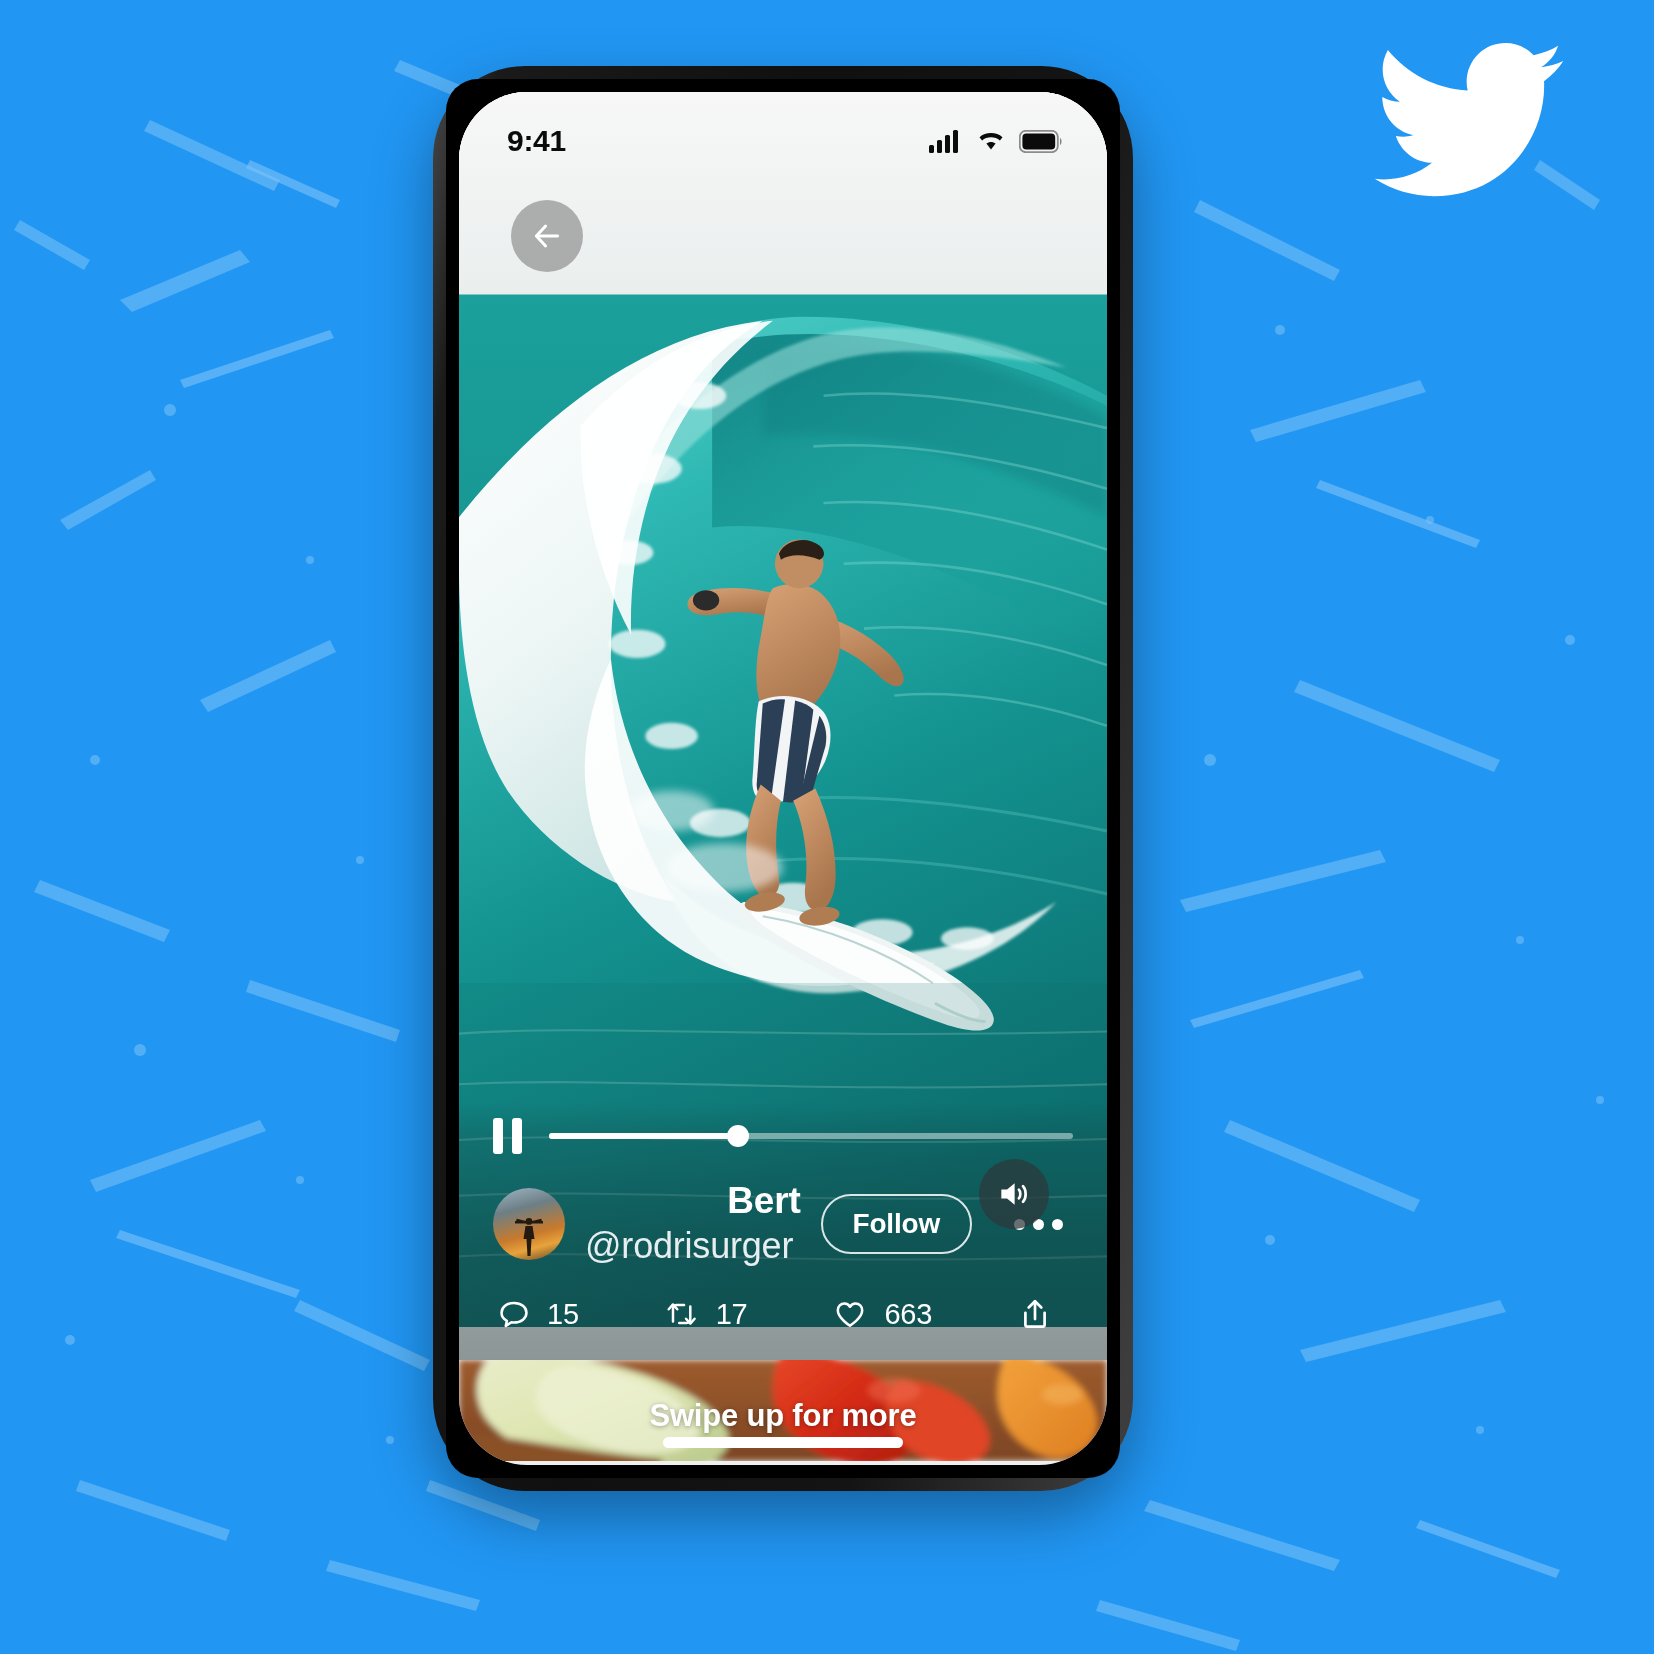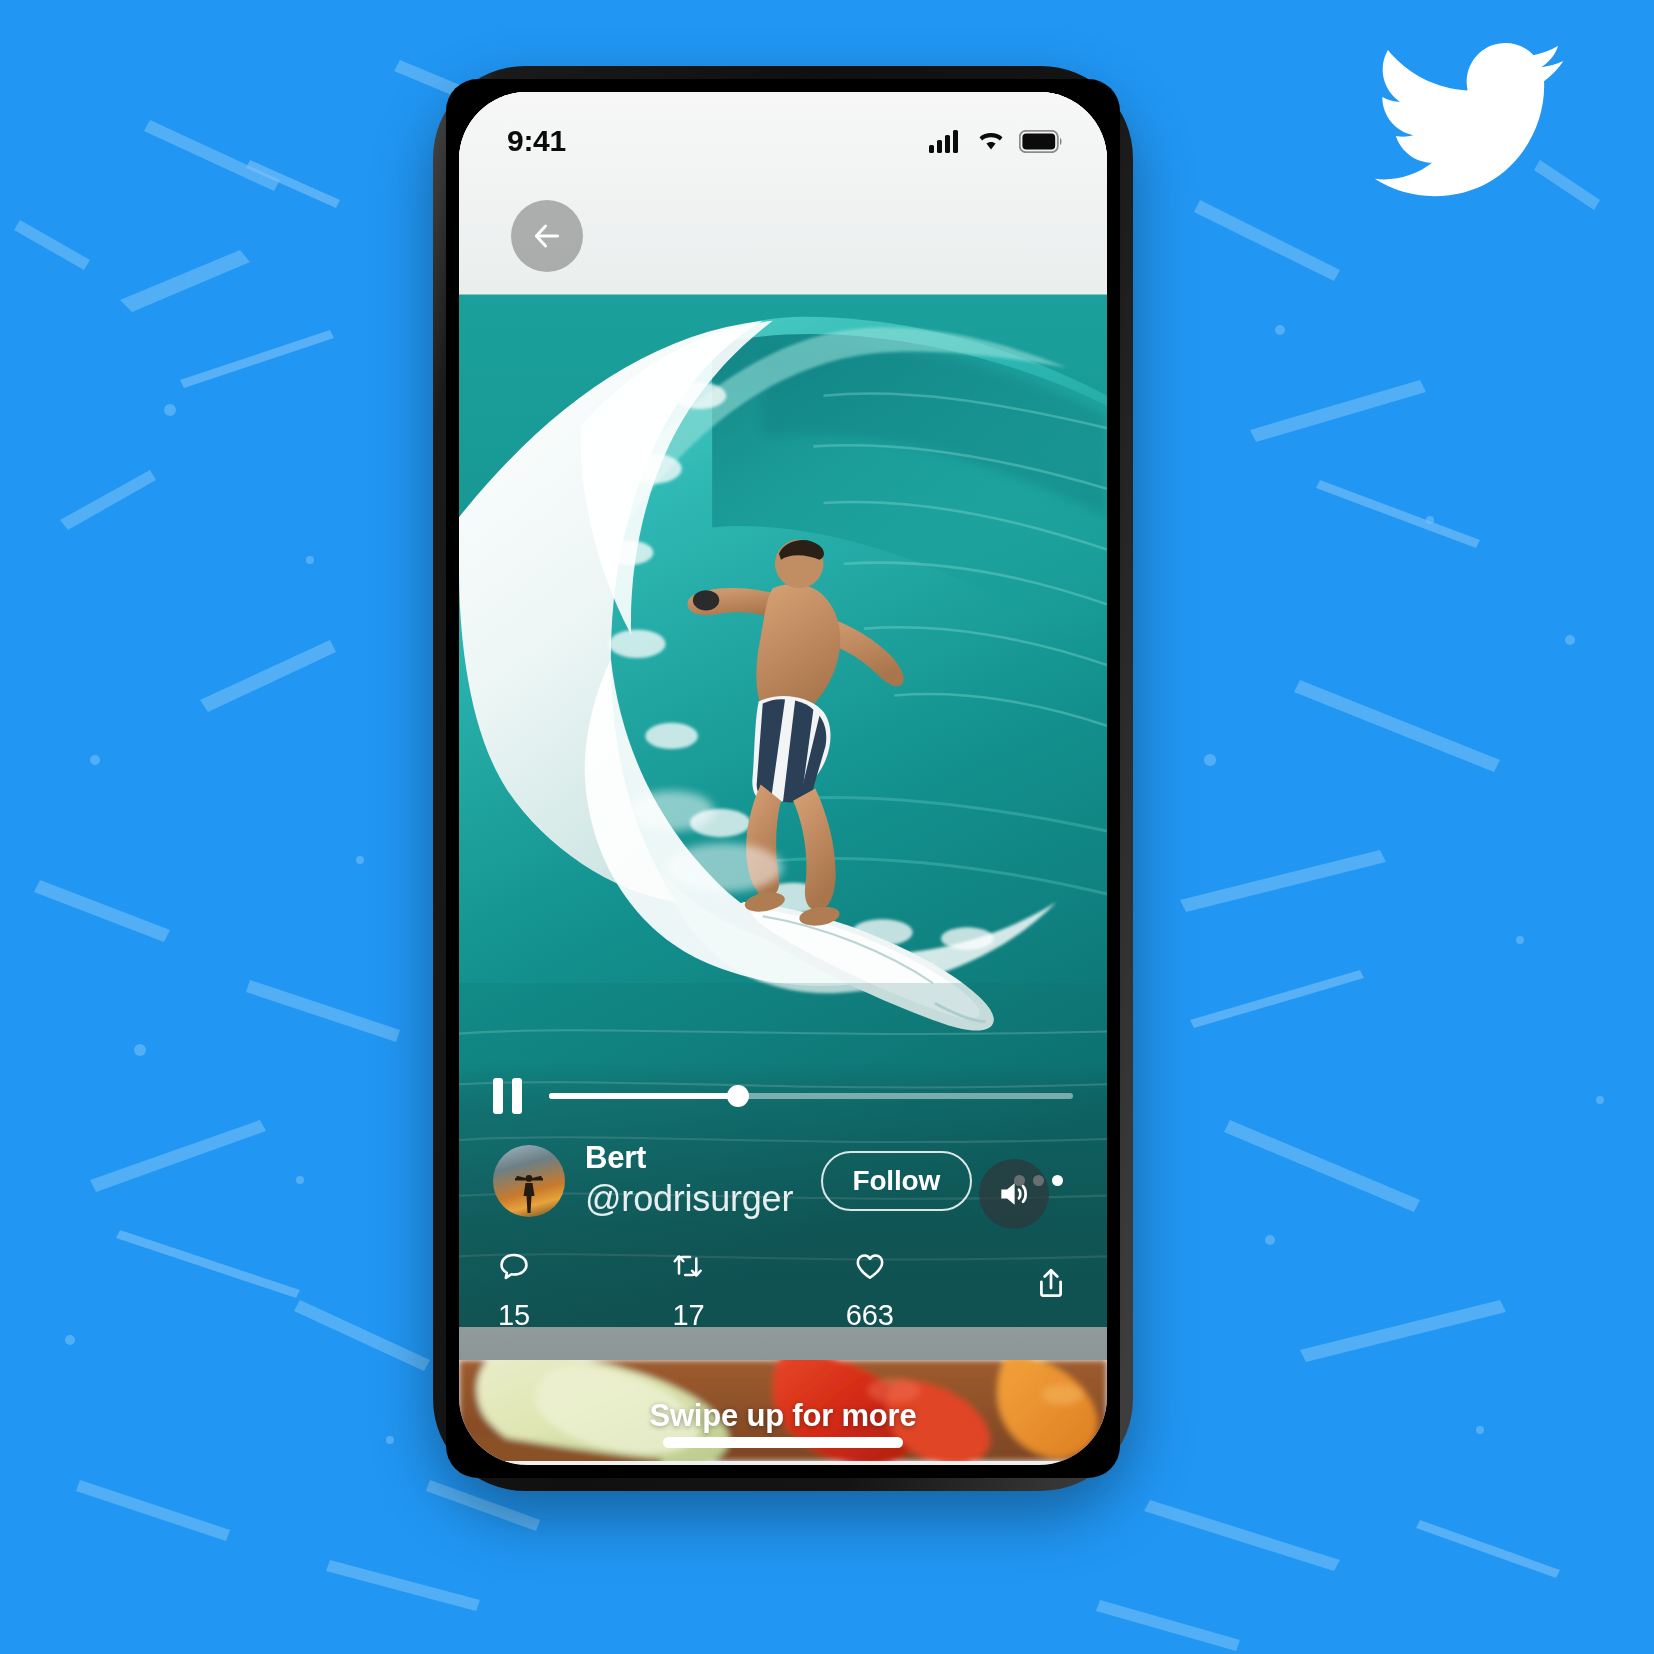--- a/index.html
+++ b/index.html
@@ -95,39 +95,39 @@
   #avatar {
     width:72px; height:72px; border-radius:50%; flex:0 0 auto; overflow:hidden;
     background:linear-gradient(165deg,#9fb7c4 0%,#6d7f86 30%,#c87a2c 62%,#e8a33c 78%,#5b4226 100%);
     position:relative;
   }
   #avatar .silhouette {
     position:absolute; left:50%; bottom:4px; transform:translateX(-50%);
     width:34px; height:44px;
   }
   #author-names { flex:1 1 auto; min-width:0; }
-  #author-name { color:#fff; font-size:31px; font-weight:700; line-height:1.15; letter-spacing:-.2px; }
+  #author-name { color:#fff; font-size:37px; font-weight:700; line-height:1.15; letter-spacing:-.2px;text-align:right; }
   #author-handle { color:#e7eeef; font-size:36px; line-height:1.25; letter-spacing:-.2px; }
   #follow-btn {
     flex:0 0 auto; border:2px solid rgba(255,255,255,.85); border-radius:40px;
     color:#fff; font-size:28px; font-weight:700; padding:12px 30px; background:transparent;
     letter-spacing:-.2px;
   }
   #more-btn { flex:0 0 auto; display:flex; gap:8px; padding:0 10px 0 22px; }
   #more-btn i { width:11px; height:11px; border-radius:50%; background:#fff; display:block; }
 
   #tweet-text {
     color:#fff; font-size:30px; line-height:1.36; padding:14px 6px 6px 6px;
     letter-spacing:-.25px;
   }
 
   #actions-row {
     display:flex; align-items:center; padding:22px 8px 6px 8px;
   }
-  .action { display:flex; align-items:center; gap:16px; color:#fff;flex-direction:column; }
+  .action { display:flex; align-items:center; gap:16px; color:#fff; }
   .action .count { font-size:29px; letter-spacing:-.2px; }
   .sp { flex:1 1 auto; }
 
   
   #next-peek {
     position:absolute; left:0; right:0; bottom:0; height:105px;
     overflow:hidden; z-index:25;
   }
   #next-peek .food { position:absolute; inset:0; }
   #swipe-label {

